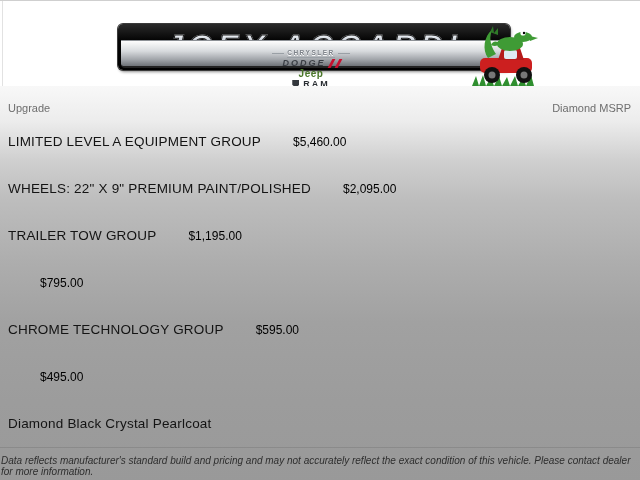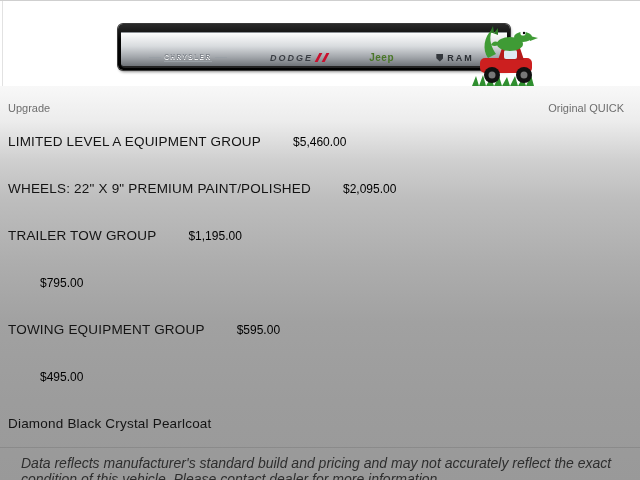--- a/index.html
+++ b/index.html
@@ -31,21 +31,22 @@
     -webkit-background-clip:text;background-clip:text;color:transparent;
     -webkit-text-stroke:1px #1c1c1c;
     transform:scaleX(1.04);
   }
   .brand-strip{
     position:absolute;left:3px;right:3px;bottom:2px;height:17px;
     background:linear-gradient(180deg,#fdfdfd 0%,#d8dbde 40%,#9fa3a8 75%,#6f7378 100%);
     border-top:1px solid #8d9196;border-bottom:2px solid #222;
     border-radius:0 0 4px 4px;
     display:flex;align-items:center;justify-content:space-around;
-    padding:16px 12px 0 6px;
+    padding:8px 12px 0 6px;
+    flex-direction:column;
   }
   .brand{display:flex;align-items:center;gap:2px;white-space:nowrap;}
   .brand-chrysler{
     font-size:6.5px;letter-spacing:1.5px;color:#7e838a;font-weight:bold;
     border-bottom:1px solid #9aa0a6;padding-bottom:1px;
     text-shadow:0 1px 0 #fff;
   }
   .wing{display:inline-block;width:12px;height:1px;background:#9aa0a6;margin:0 1px;}
   .brand-dodge{font-size:9px;font-weight:bold;font-style:italic;letter-spacing:2px;color:#3a3e44;}
   .slash{display:inline-block;width:3px;height:9px;background:#c8102e;transform:skewX(-28deg);margin-left:2px;}
@@ -60,33 +61,33 @@
 
   
   .pricing{
     position:absolute;left:0;top:85px;width:640px;height:395px;
     background:linear-gradient(180deg,
       #f8f8f8 0%,#ececec 9%,#cfcfcf 19%,#bdbdbd 29%,
       #adadad 45%,#a1a1a1 60%,#9c9c9c 80%,#999999 100%);
   }
   .thead{
     display:flex;justify-content:space-between;align-items:flex-end;
-    height:32px;box-sizing:border-box;padding:0 16px 4px 8px;
+    height:32px;box-sizing:border-box;padding:0 9px 4px 8px;
     font-size:11px;color:#6e6e6e;
   }
   .row{
     display:flex;align-items:center;
     height:47px;box-sizing:border-box;padding:0 20px 0 8px;
   }
   .row .name{font-size:13.5px;color:#141414;letter-spacing:.2px;}
   .row .price{font-size:12px;font-weight:normal;color:#000;margin-left:32px;}
   .disclaimer{
-    box-sizing:border-box;height:34px;padding:7px 8px 0 21px;
+    box-sizing:border-box;height:34px;padding:7px 8px 0 1px;
     border-top:1px solid rgba(0,0,0,.10);
-    font-size:14px;font-style:italic;color:#2e2e2e;
+    font-size:10px;font-style:italic;color:#2e2e2e;
   }
 </style>
 </head>
 <body>
 
 <div class="edge-line"></div>
 
 <div class="banner-wrap">
   <div class="banner-black"></div>
   <div class="dealer-name">JOEY ACCARDI</div>
@@ -130,40 +131,40 @@
     <path d="M62 16 l8 2 l-8 3 Z" fill="#3f9b35"></path>
     <circle cx="55" cy="13" r="2.6" fill="#fff"></circle>
       <circle cx="56" cy="13" r="1.2" fill="#000"></circle>
     <path d="M30 22 q-5 -2 -7 3 q4 2 7 0 Z" fill="#3f9b35"></path>
   </svg>
 </div>
 
 <div class="pricing">
   <div class="thead">
     <span>Upgrade</span>
-    <span>Original QUICK</span>
+    <span>Diamond MSRP</span>
   </div>
 
   <div class="row">
     <span class="name">LIMITED LEVEL A EQUIPMENT GROUP</span>
     <span class="price">$5,460.00</span>
   </div>
   <div class="row">
     <span class="name">WHEELS: 22" X 9" PREMIUM PAINT/POLISHED</span>
     <span class="price">$2,095.00</span>
   </div>
   <div class="row">
     <span class="name">TRAILER TOW GROUP</span>
     <span class="price">$1,195.00</span>
   </div>
   <div class="row">
     <span class="price">$795.00</span>
   </div>
   <div class="row">
-    <span class="name">TOWING EQUIPMENT GROUP</span>
+    <span class="name">CHROME TECHNOLOGY GROUP</span>
     <span class="price">$595.00</span>
   </div>
   <div class="row">
     <span class="price">$495.00</span>
   </div>
   <div class="row">
     <span class="name">Diamond Black Crystal Pearlcoat</span>
   </div>
 
   <div class="disclaimer">Data reflects manufacturer's standard build and pricing and may not accurately reflect the exact condition of this vehicle. Please contact dealer for more information.</div>

